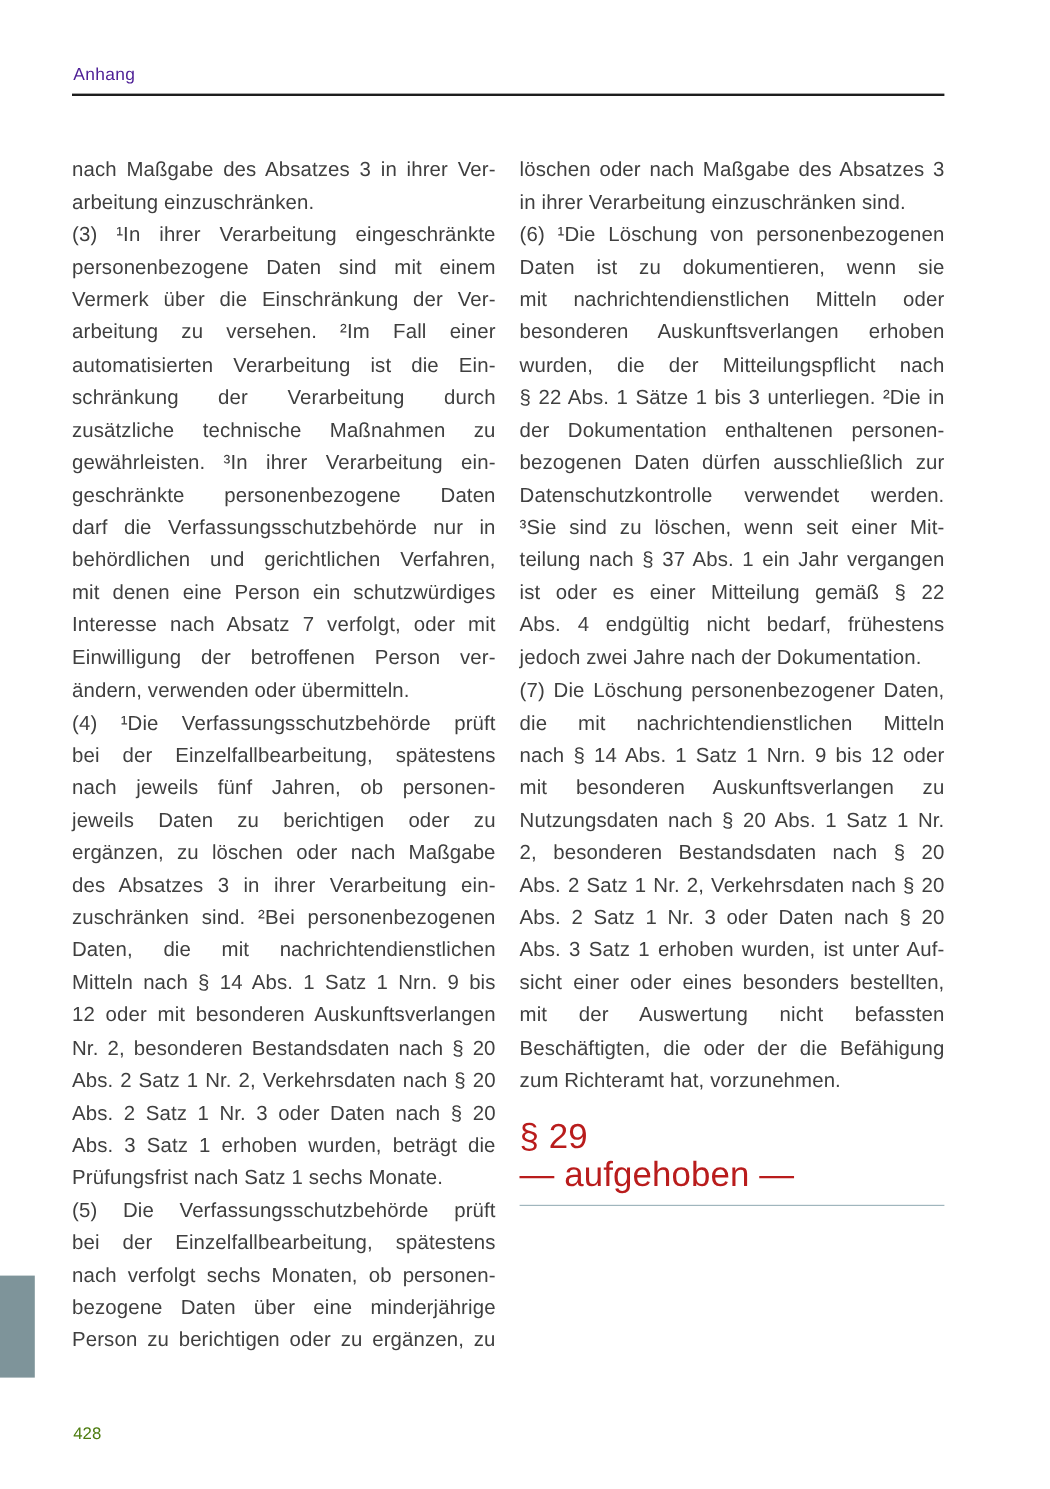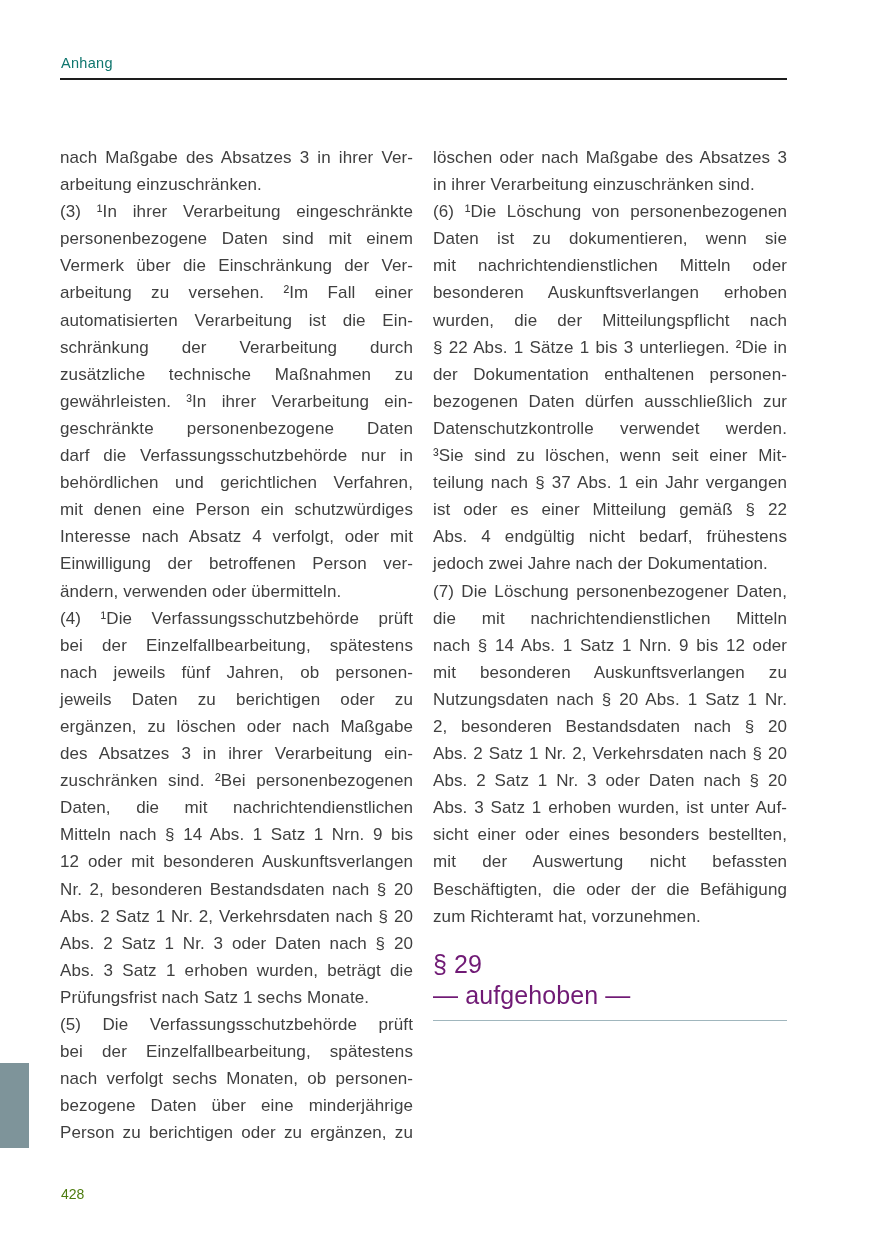--- a/index.html
+++ b/index.html
@@ -11,54 +11,53 @@
     font-family: "Liberation Sans", sans-serif;
     color: var(--text, #3f3f3f);
     overflow: hidden;
   }
   .running-header-label {
     position: absolute;
     left: 61px;
     top: 55px;
     font-size: 14.5px;
     letter-spacing: 0.3px;
-    color: #0f766e;
+    color: #4c1d95;
   }
   .header-rule {
     position: absolute;
     left: 60px;
     top: 78px;
     width: 727px;
     height: 2px;
     background: var(--header-rule, #1d1d1d);
   }
   .col {
     position: absolute;
     top: 128px;
     font-size: 17px;
     line-height: 27.1px;
     font-weight: 400;
     letter-spacing: 0.1px;
-    margin-top: 16px;
   }
   .col-left  { left: 60px;  width: 353px; }
   .col-right { left: 433px; width: 354px; }
   .line {
     text-align: justify;
     text-align-last: justify;
   }
   .line.par-end {
     text-align-last: left;
   }
   .section-heading {
     margin: 19px 0 0 0;
     font-weight: 400;
-    font-size: 25px;
+    font-size: 29px;
     line-height: 31px;
-    color: #701a75;
+    color: #b91c1c;
   }
   .sh-number, .sh-status { display: block; }
   .section-rule {
     margin-top: 9px;
     width: 100%;
     height: 1px;
     background: var(--section-rule, #a0b6bd);
   }
   .accent-square {
     position: absolute;
@@ -93,21 +92,21 @@
       <div class="line">Vermerk über die Einschränkung der Ver-</div>
       <div class="line">arbeitung zu versehen. ²Im Fall einer</div>
       <div class="line">automatisierten Verarbeitung ist die Ein-</div>
       <div class="line">schränkung der Verarbeitung durch</div>
       <div class="line">zusätzliche technische Maßnahmen zu</div>
       <div class="line">gewährleisten. ³In ihrer Verarbeitung ein-</div>
       <div class="line">geschränkte personenbezogene Daten</div>
       <div class="line">darf die Verfassungsschutzbehörde nur in</div>
       <div class="line">behördlichen und gerichtlichen Verfahren,</div>
       <div class="line">mit denen eine Person ein schutzwürdiges</div>
-      <div class="line">Interesse nach Absatz 4 verfolgt, oder mit</div>
+      <div class="line">Interesse nach Absatz 7 verfolgt, oder mit</div>
       <div class="line">Einwilligung der betroffenen Person ver-</div>
       <div class="line par-end">ändern, verwenden oder übermitteln.</div>
       <div class="line">(4) ¹Die Verfassungsschutzbehörde prüft</div>
       <div class="line">bei der Einzelfallbearbeitung, spätestens</div>
       <div class="line">nach jeweils fünf Jahren, ob personen-</div>
       <div class="line">jeweils Daten zu berichtigen oder zu</div>
       <div class="line">ergänzen, zu löschen oder nach Maßgabe</div>
       <div class="line">des Absatzes 3 in ihrer Verarbeitung ein-</div>
       <div class="line">zuschränken sind. ²Bei personenbezogenen</div>
       <div class="line">Daten, die mit nachrichtendienstlichen</div>

